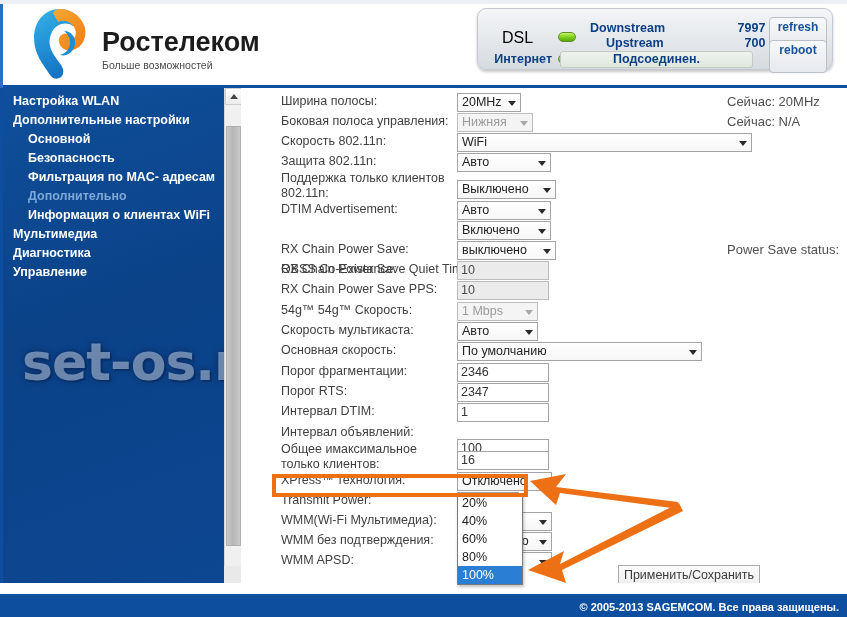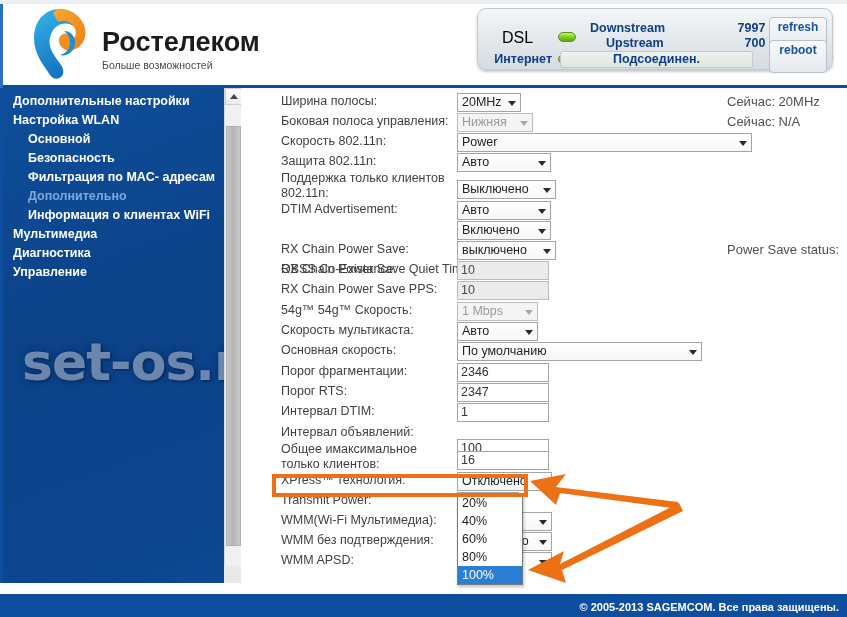--- a/index.html
+++ b/index.html
@@ -355,22 +355,22 @@
 
       <div class="st-row st-label" style="left:2px; top:43px; width:72px; text-align:right;">Интернет</div>
       <span class="led" style="position:absolute; left:80px; top:45px;"></span>
 
       <div class="st-conn">Подсоединен.</div>
     </div>
   </div>
 
   <div class="sidebar">
     <div style="padding-top:4px;">
+      <div class="nav-item">Настройка WLAN</div>
       <div class="nav-item">Дополнительные настройки</div>
-      <div class="nav-item">Настройка WLAN</div>
       <div class="nav-item sub">Основной</div>
       <div class="nav-item sub">Безопасность</div>
       <div class="nav-item sub">Фильтрация по MAC- адресам</div>
       <div class="nav-item sub active">Дополнительно</div>
       <div class="nav-item sub">Информация о клиентах WiFi</div>
       <div class="nav-item">Мультимедиа</div>
       <div class="nav-item">Диагностика</div>
       <div class="nav-item">Управление</div>
     </div>
   </div>
@@ -395,21 +395,21 @@
           <div class="fctl" style="top: 0px;"><div class="sel" style="width: 64px;"><span>20MHz</span><span class="arw"></span></div></div>
           <div class="rightnote" style="left: 486px; top: 2px;">Сейчас: 20MHz</div>
         </div>
         <div class="frow" style="top: 24px;">
           <div class="flabel" style="top: 2px; white-space: nowrap;">Боковая полоса управления:</div>
           <div class="fctl" style="top: 0px;"><div class="sel dis" style="width: 76px;"><span>Нижняя</span><span class="arw"></span></div></div>
           <div class="rightnote" style="left: 486px; top: 2px;">Сейчас: N/A</div>
         </div>
         <div class="frow" style="top: 44px;">
           <div class="flabel" style="top: 2px; white-space: nowrap;">Скорость 802.11n:</div>
-          <div class="fctl" style="top: 0px;"><div class="sel" style="width: 295px;"><span>Power</span><span class="arw"></span></div></div>
+          <div class="fctl" style="top: 0px;"><div class="sel" style="width: 295px;"><span>WiFi</span><span class="arw"></span></div></div>
         </div>
         <div class="frow" style="top: 64px;">
           <div class="flabel" style="top: 2px; white-space: nowrap;">Защита 802.11n:</div>
           <div class="fctl" style="top: 0px;"><div class="sel" style="width: 94px;"><span>Авто</span><span class="arw"></span></div></div>
         </div>
         <div class="frow" style="top: 83px;">
           <div class="flabel" style="top: 0px; width: 175px; white-space: normal;">Поддержка только клиентов 802.11n:</div>
           <div class="fctl" style="top: 8px;"><div class="sel" style="width: 99px;"><span>Выключено</span><span class="arw"></span></div></div>
         </div>
         <div class="frow" style="top: 112px;">
@@ -490,20 +490,21 @@
 
   <div class="dropdown-open">
     <div class="dd-opt">20%</div>
     <div class="dd-opt">40%</div>
     <div class="dd-opt">60%</div>
     <div class="dd-opt">80%</div>
     <div class="dd-opt sel-opt">100%</div>
   </div>
 
   <div class="main-right-fill"></div>
+  <div class="apply-btn">Применить/Сохранить</div>
 
   <div class="hl-box"></div>
 
   <svg class="arrows" viewBox="0 0 847 617">
 
     <g>
       <path d="M678 502 L556 487 L566 474 L530 481 L556 505 L560 493 L679 509 Z" fill="#ed7014"></path>
     </g>
 
     <g>

